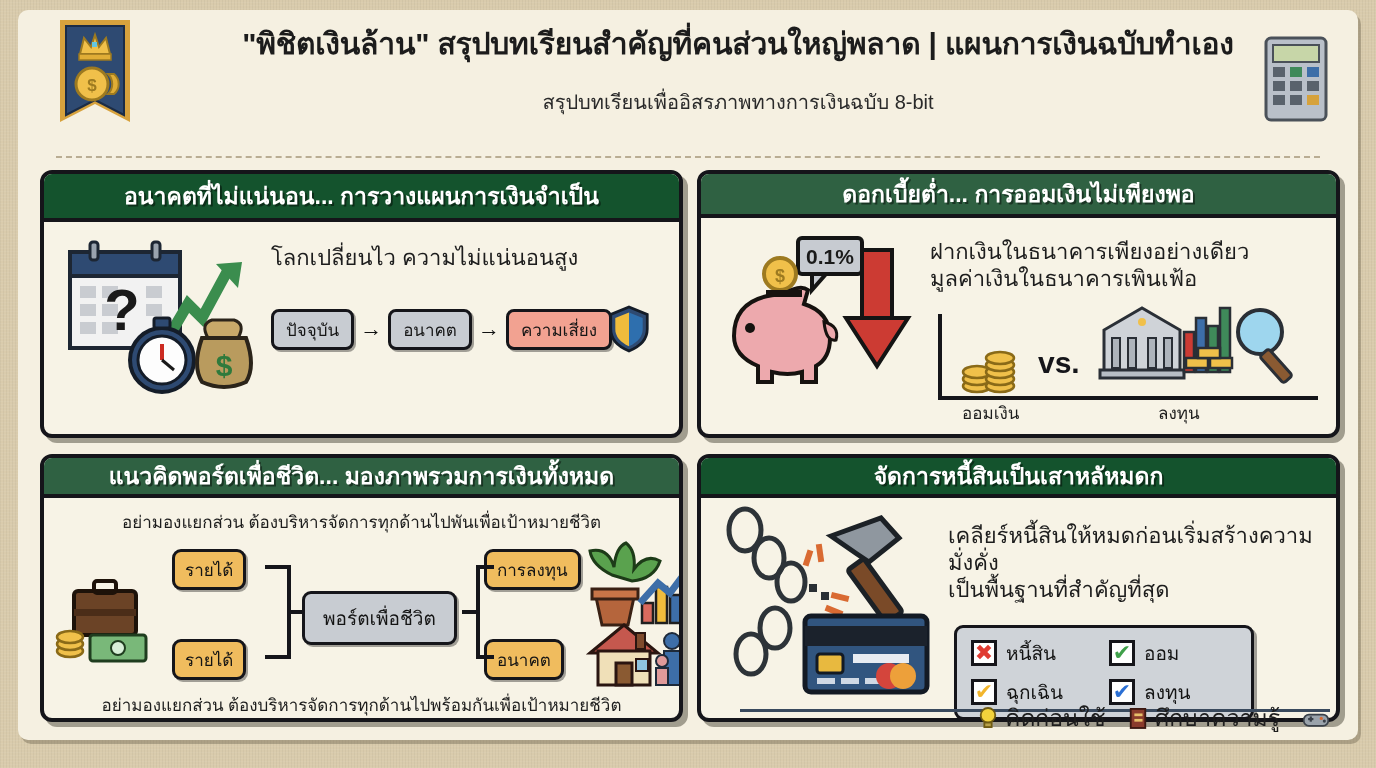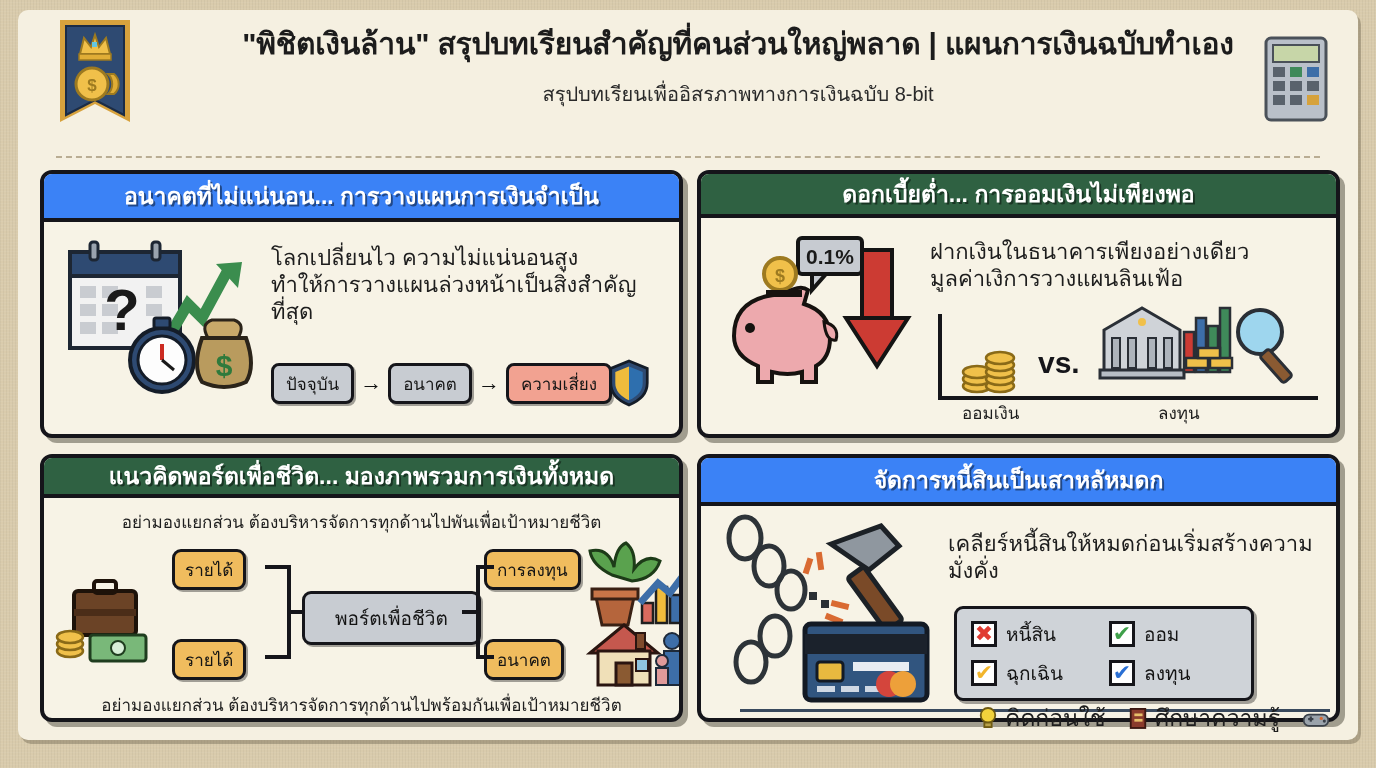--- a/index.html
+++ b/index.html
@@ -40,21 +40,21 @@
   .calc {
     position: absolute; right: 30px; top: 26px;
     width: 64px; height: 86px;
   }
   .title {
     font-size: 30px; font-weight: bold; color: #1c1c1c;
     letter-spacing: -0.2px; line-height: 44px;
     white-space: nowrap;
   }
   .subtitle {
-    font-size: 20px; color: #2a2a2a; margin-top: 12px;
+    font-size: 20px; color: #2a2a2a; margin-top: 20px;
   }
   .divider {
     position: absolute; left: 38px; right: 38px; top: 146px;
     border-top: 2px dashed #b9ad93;
   }
 
   
   .grid {
     position: absolute;
     left: 22px; top: 160px;
@@ -76,21 +76,21 @@
   }
   .panel-head {
     height: 48px;
     display: flex; align-items: center; justify-content: center;
     border-bottom: 4px solid #15151a;
     color: #fff;
     font-size: 23px; font-weight: bold;
     text-shadow: 2px 2px 0 rgba(0,0,0,0.45);
     white-space: nowrap;
   }
-  .head-blue  { background: #3b82f6; }
+  .head-blue  { background: #14532d; }
   .head-green { background: #2f6142; }
   .panel-body { flex: 1; position: relative; padding: 8px 12px; }
 
   .ptext { font-size: 22px; line-height: 27px; color: #1d1d1d; }
 
   
   .p1-body { display: flex; }
   .p1-art { width: 215px; position: relative; }
   .p1-right { flex: 1; padding-top: 14px; }
   .chipflow { display: flex; align-items: center; gap: 6px; margin-top: 34px; }
@@ -109,29 +109,29 @@
   .p2-art { width: 210px; position: relative; }
   .p2-right { flex: 1; padding-top: 12px; position: relative; }
   .vsbox { position: relative; margin-top: 22px; height: 112px; }
   .axis { position: absolute; left: 8px; right: 6px; bottom: 26px;
           border-bottom: 4px solid #15151a; }
   .axis-l { position:absolute; left:8px; bottom:26px; width:4px; height:86px; background:#15151a;}
   .vslabel { position: absolute; font-size: 30px; font-weight: bold; color: #15151a; }
   .tickname { position: absolute; bottom: 0; font-size: 17px; color: #1d1d1d; }
 
   
-  .p3-top, .p3-bottom { font-size: 17px; color:#1d1d1d; text-align:center; }
+  .p3-top, .p3-bottom { font-size: 17px; color:#1d1d1d; text-align:center;font-family:Liberation Serif, serif; }
   .map { position: relative; height: 150px; margin-top: 6px; }
   .node {
     position: absolute; border: 3px solid #15151a; border-radius: 9px;
     font-size: 17px; color:#141414; padding: 4px 10px;
     box-shadow: 2px 2px 0 rgba(0,0,0,0.35);
     background: #f0bc5e; white-space: nowrap;
   }
-  .node.center { background:#c8ccd2; font-size:19px; padding:9px 30px; }
+  .node.center { background:#c8ccd2; font-size:19px; padding:9px 18px; }
   .mline { position:absolute; background:#15151a; }
 
   
   .p4-body { display:flex; }
   .p4-art { width: 235px; position:relative; }
   .p4-right { flex:1; padding-top: 16px; }
   .checkbox-card {
     margin-top: 22px; margin-left: 6px;
     width: 300px;
     background: #cfd3d8; border: 3px solid #15151a; border-radius: 9px;
@@ -235,21 +235,20 @@
             <path d="M106 130 L106 114" stroke="#cc2b22" stroke-width="4"></path>
             <path d="M106 130 L118 140" stroke="#1a1a1a" stroke-width="3"></path>
             <path d="M152 108 q-8-14 4-18 l22 0 q12 4 4 18 z" fill="#c8a96a" stroke="#2b241a" stroke-width="3"></path>
             <path d="M146 108 q-10 28 0 44 q22 10 44 0 q10-16 0-44 z" fill="#b99b5e" stroke="#2b241a" stroke-width="4"></path>
             <text x="168" y="146" font-size="30" font-weight="bold" fill="#2f7a3c" text-anchor="middle" font-family="'Liberation Sans',sans-serif">$</text>
           </svg>
         </div>
 
         <div class="p1-right">
           <div class="ptext">โลกเปลี่ยนไว ความไม่แน่นอนสูง</div>
-          <div class="ptext">ทำให้การวางแผนล่วงหน้าเป็นสิ่งสำคัญที่สุด</div>
 
           <div class="chipflow">
             <div class="chip">ปัจจุบัน</div>
             <div class="arrowglyph">→</div>
             <div class="chip">อนาคต</div>
             <div class="arrowglyph">→</div>
             <div class="chip risk">ความเสี่ยง</div>
             <div style="margin-left:-10px;">
               <svg viewBox="0 0 46 52" width="42" height="48">
                 <path d="M23 2 L43 10 V26 q0 16-20 24 Q3 42 3 26 V10 Z" fill="#2e4a72" stroke="#141c28" stroke-width="3"></path>
@@ -281,21 +280,21 @@
             <path d="M104 96 q16 4 12 18 q-10 2-12-18 z" fill="#eda9ad" stroke="#16120f" stroke-width="3"></path>
             <g>
               <rect x="142" y="24" width="30" height="72" fill="#cc3b33" stroke="#141414" stroke-width="4"></rect>
               <path d="M126 92 H188 L157 140 Z" fill="#cc3b33" stroke="#141414" stroke-width="4"></path>
             </g>
           </svg>
         </div>
 
         <div class="p2-right">
           <div class="ptext">ฝากเงินในธนาคารเพียงอย่างเดียว</div>
-          <div class="ptext">มูลค่าเงิการวางแผนลินเฟ้อ</div>
+          <div class="ptext">มูลค่าเงินในธนาคารเพินเฟ้อ</div>
 
           <div class="vsbox">
             <div class="axis-l"></div>
             <div class="axis"></div>
 
             <div style="position:absolute;left:30px;bottom:32px;">
               <svg viewBox="0 0 58 44" width="58" height="44">
                 <g stroke="#8a6a18" stroke-width="2.5" fill="#f0c04a">
                   <ellipse cx="17" cy="36" rx="14" ry="6"></ellipse>
                     <ellipse cx="17" cy="29" rx="14" ry="6"></ellipse>
@@ -451,20 +450,21 @@
                 <rect x="128" y="172" width="18" height="6"></rect>
                 <rect x="152" y="172" width="18" height="6"></rect>
               </g>
             <circle cx="176" cy="170" r="13" fill="#d4453c"></circle>
               <circle cx="190" cy="170" r="13" fill="#eda03a"></circle>
           </svg>
         </div>
 
         <div class="p4-right">
           <div class="ptext">เคลียร์หนี้สินให้หมดก่อนเริ่มสร้างความมั่งคั่ง</div>
+          <div class="ptext">เป็นพื้นฐานที่สำคัญที่สุด</div>
 
           <div class="checkbox-card">
             <div class="chkitem">
               <div class="chkbox">
                 <span style="color:#e03b32;">✖</span>
               </div>
               <div>หนี้สิน</div>
             </div>
             <div class="chkitem">
               <div class="chkbox">

